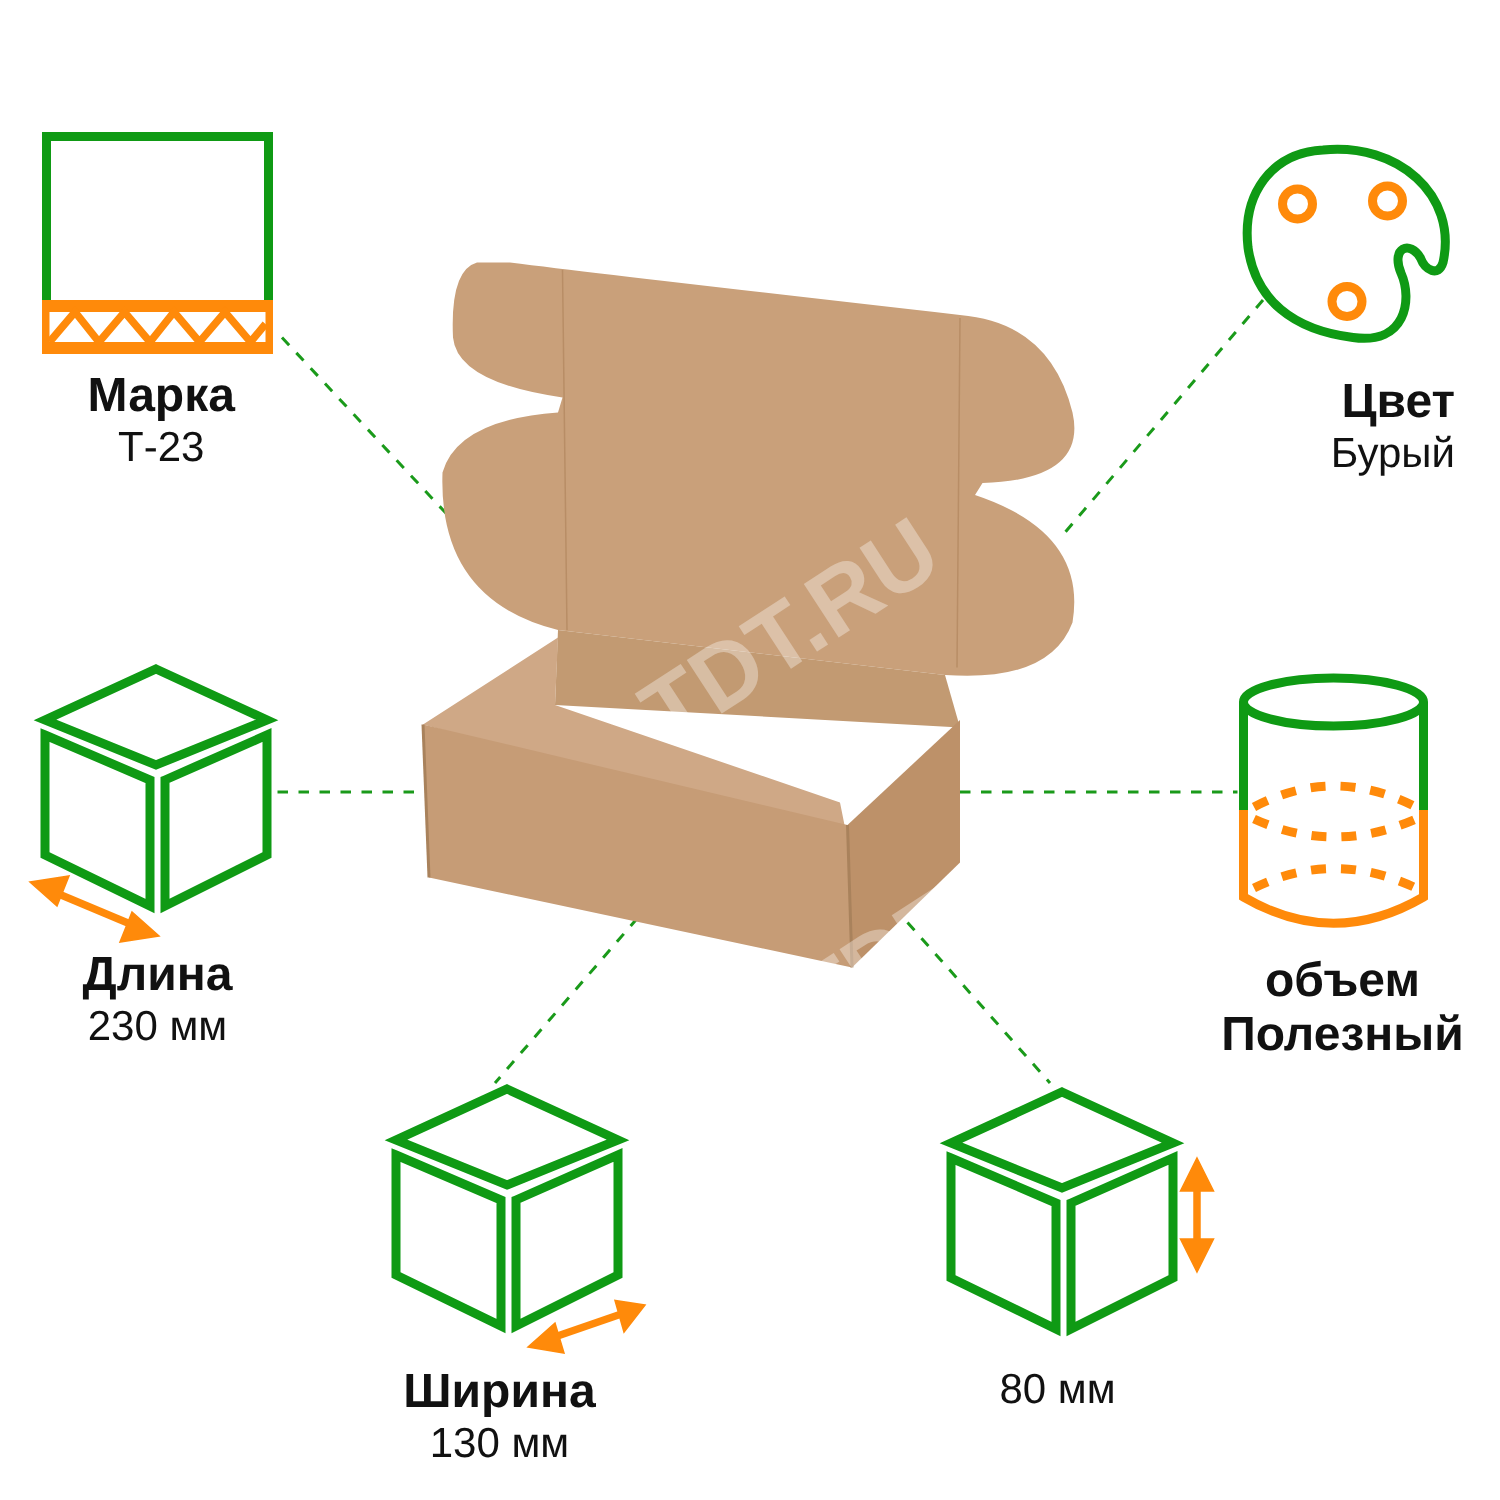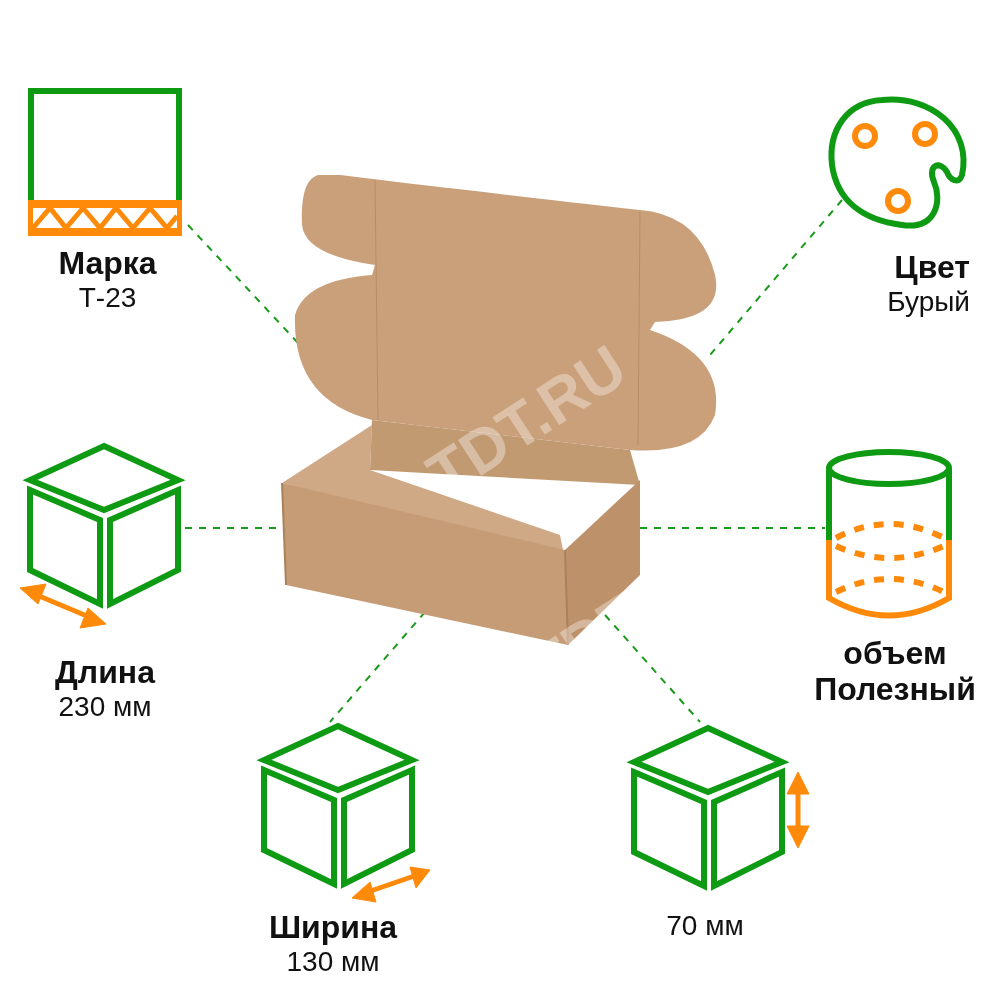--- a/index.html
+++ b/index.html
@@ -69,21 +69,21 @@
     <path d="M86 4 L160 38 L86 68 L12 38 Z"></path>
     <path d="M12 48 L82 78 L82 162 L12 128 Z"></path>
     <path d="M92 78 L160 48 L160 128 L92 162 Z"></path>
   </g>
   <g fill="#ff8a0a" stroke="#ff8a0a">
     <line x1="14" y1="151" x2="76" y2="177" stroke-width="5"></line>
     <path d="M2 146 L28 142 L20 162 Z"></path>
     <path d="M88 182 L62 186 L70 166 Z"></path>
   </g>
 </svg>
-<div class="label" style="left:20px;top:632px;width:170px;margin-top:23px;">
+<div class="label" style="left:20px;top:632px;width:170px;">
   <span class="title">Длина</span>
   <span class="value">230 мм</span>
 </div>
 
 <svg width="140" height="180" style="left:826px;top:448px;">
   <ellipse cx="63" cy="20" rx="60" ry="16" fill="none" stroke="#0f9a14" stroke-width="6"></ellipse>
   <line x1="3" y1="20" x2="3" y2="92" stroke="#0f9a14" stroke-width="6"></line>
   <line x1="123" y1="20" x2="123" y2="92" stroke="#0f9a14" stroke-width="6"></line>
   <g fill="none" stroke="#ff8a0a" stroke-width="6" stroke-dasharray="10,10">
     <path d="M10 90 Q63 62 118 90"></path>
@@ -120,14 +120,14 @@
     <path d="M12 48 L82 78 L82 162 L12 128 Z"></path>
     <path d="M92 78 L160 48 L160 128 L92 162 Z"></path>
   </g>
   <g fill="#ff8a0a" stroke="#ff8a0a">
     <line x1="176" y1="62" x2="176" y2="110" stroke-width="5"></line>
     <path d="M176 48 L187 70 L165 70 Z"></path>
     <path d="M176 124 L187 102 L165 102 Z"></path>
   </g>
 </svg>
 <div class="label" style="left:620px;top:910px;width:170px;">
-  <span class="value">70 мм</span>
+  <span class="value">80 мм</span>
 </div>
 
 </body></html>

